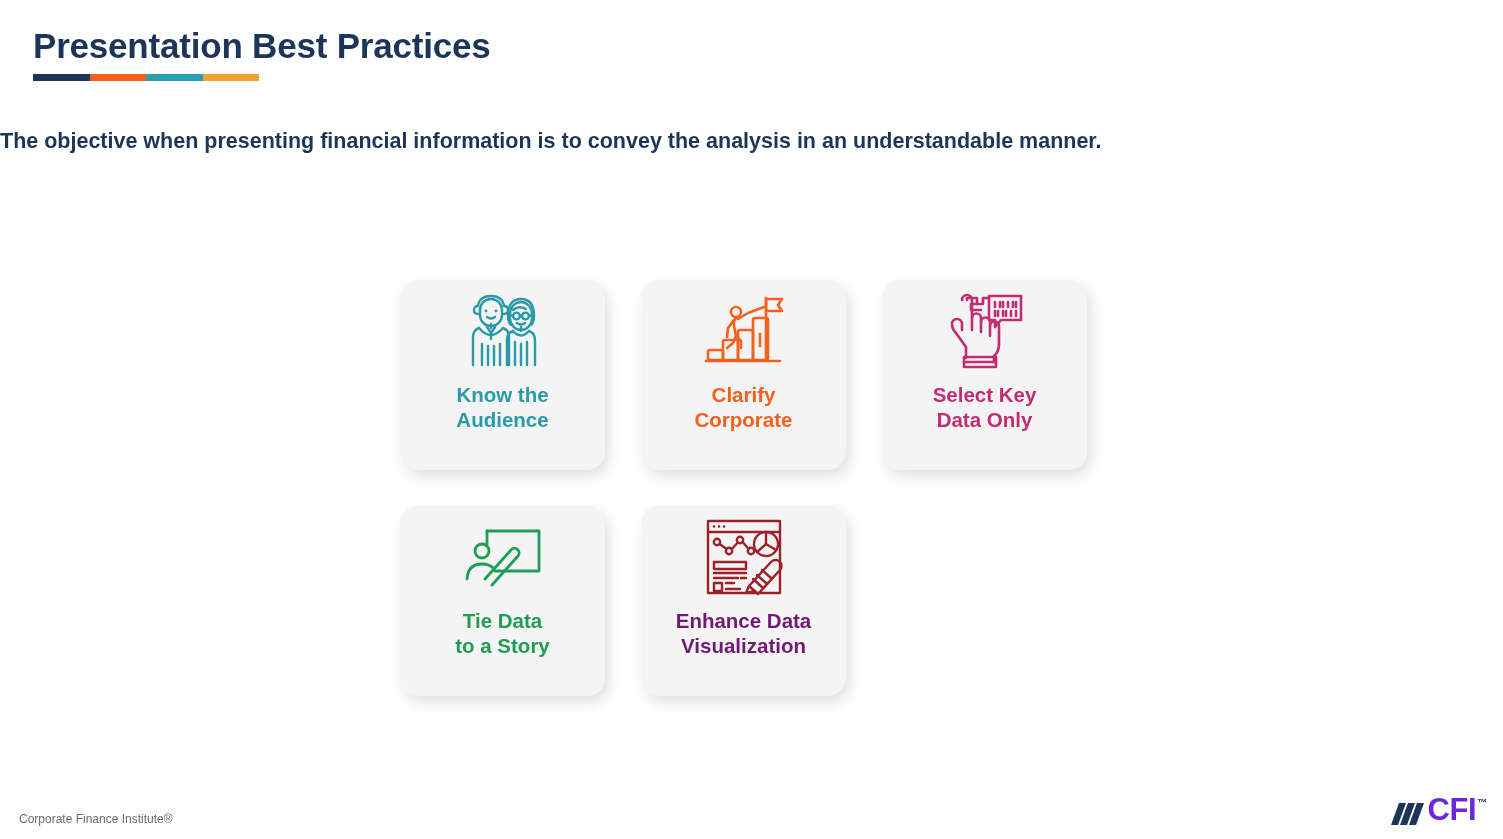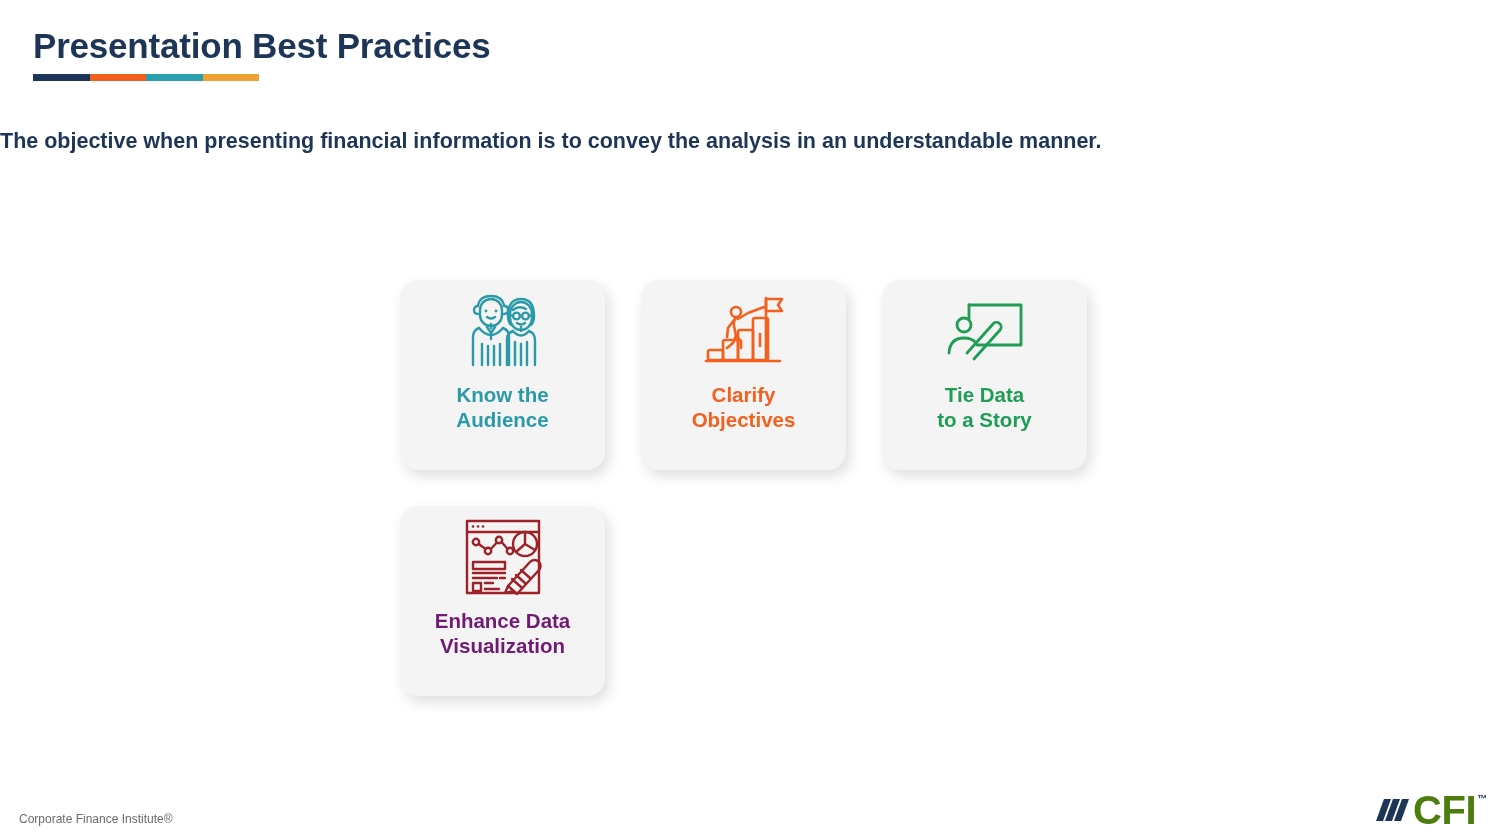--- a/index.html
+++ b/index.html
@@ -100,23 +100,23 @@
   }
   .logo {
     position: absolute;
     right: 16px;
     bottom: 10px;
     display: flex;
     align-items: flex-start;
   }
   .logo-mark { margin-right: 3px; }
   .logo-word {
-    font-size: 40px;
-    font-weight: bold;
-    color: #4d7c0f;
+    font-size: 31px;
+    font-weight: bold;
+    color: #6d28d9;
     letter-spacing: -0.5px;
     line-height: 0.95;
   }
   .logo-tm {
     font-size: 10px;
     font-weight: bold;
     color: #1d3557;
     margin-left: 1px;
     margin-top: 2px;
   }
@@ -194,24 +194,51 @@
 
         <circle cx="32" cy="20" r="5"></circle>
         <path d="M33 25 q-4 3 -3 9 l2 10"></path>
         <path d="M30 28 l-6 8 l-1 9"></path>
         <path d="M34 27 l10 -6 l16 -6"></path>
         <path d="M32 44 l-3 7 l-6 5"></path>
         <path d="M32 44 l5 5 l0 7"></path>
       </svg>
     </div>
     <div class="card-label" style="color:#f4611f">Clarify
-Objectives</div>
-  </div>
-
-
+Corporate</div>
+  </div>
+
+
+  <div class="card">
+    <div class="card-icon">
+      <svg width="80" height="78" viewBox="0 0 80 78" fill="none" stroke="#c42b72" stroke-width="2.6" stroke-linecap="round" stroke-linejoin="round">
+
+        <path d="M44 4 h32 v24 h-20 l-6 7 v-7 h-6 z"></path>
+        <path d="M50 10 v5 M55 10 v5 M58 10 v5 M63 10 v5 M68 10 v5 M71 10 v5"></path>
+        <path d="M50 19 v5 M53 19 v5 M58 19 v5 M61 19 v5 M66 19 v5 M71 19 v5"></path>
+
+        <path d="M22 8 v-2 h10 v6 h-6 v6 h10"></path>
+        <path d="M32 12 h6 v-6 h6"></path>
+
+        <path d="M17 8 a5 5 0 0 1 10 0 v30"></path>
+
+        <path d="M27 26 a4.5 4.5 0 0 1 9 0 v14"></path>
+        <path d="M36 30 a4.5 4.5 0 0 1 9 0 v14"></path>
+        <path d="M45 34 a4.5 4.5 0 0 1 9 0 v18"></path>
+
+        <path d="M17 38 v-6 a5 5 0 0 0 -10 0 q0 5 4 9 l10 14 v11"></path>
+        <path d="M54 52 q0 8 -5 12 v6"></path>
+
+        <path d="M19 65 h32 v10 h-32 z"></path>
+        <path d="M19 70 h32"></path>
+      </svg>
+    </div>
+    <div class="card-label" style="color:#c42b72">Select Key
+Data Only</div>
+  </div>
 
   <div class="card">
     <div class="card-icon">
       <svg width="80" height="68" viewBox="0 0 80 68" fill="none" stroke="#1f9d55" stroke-width="2.8" stroke-linecap="round" stroke-linejoin="round">
         <path d="M24 8 h52 v40 h-44"></path>
         <path d="M24 8 v14"></path>
         <circle cx="19" cy="28" r="7"></circle>
         <path d="M4 56 q1 -15 15 -15 q8 0 12 5"></path>
         <path d="M22 56 l26 -29 a4.5 4.5 0 0 1 7 6 l-26 29"></path>
       </svg>

